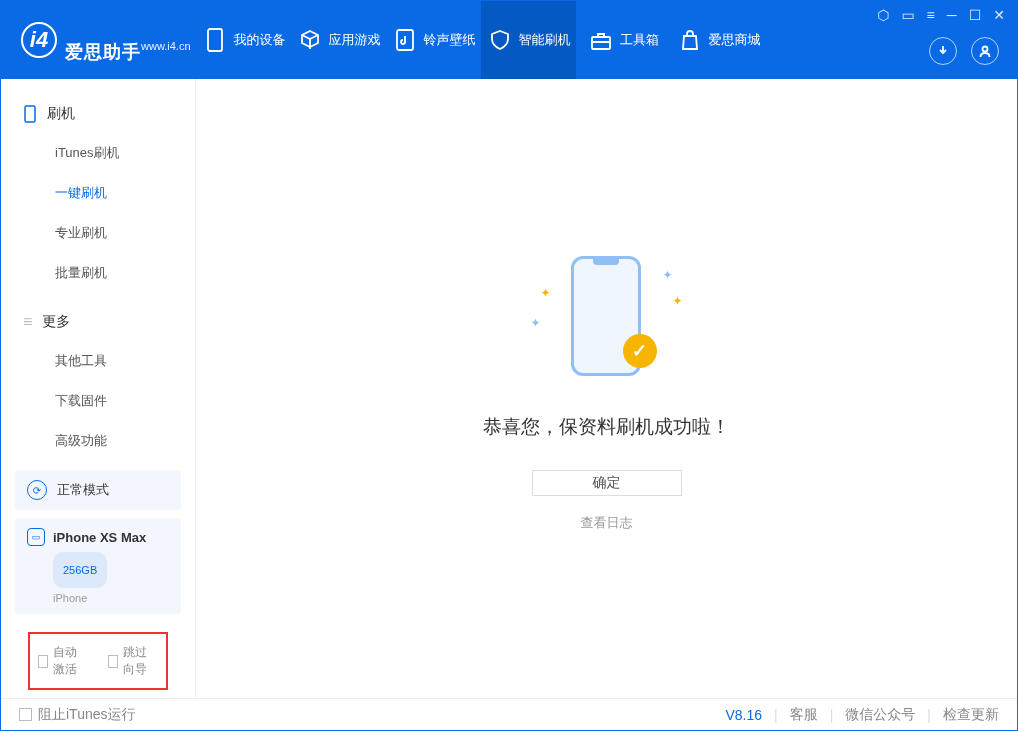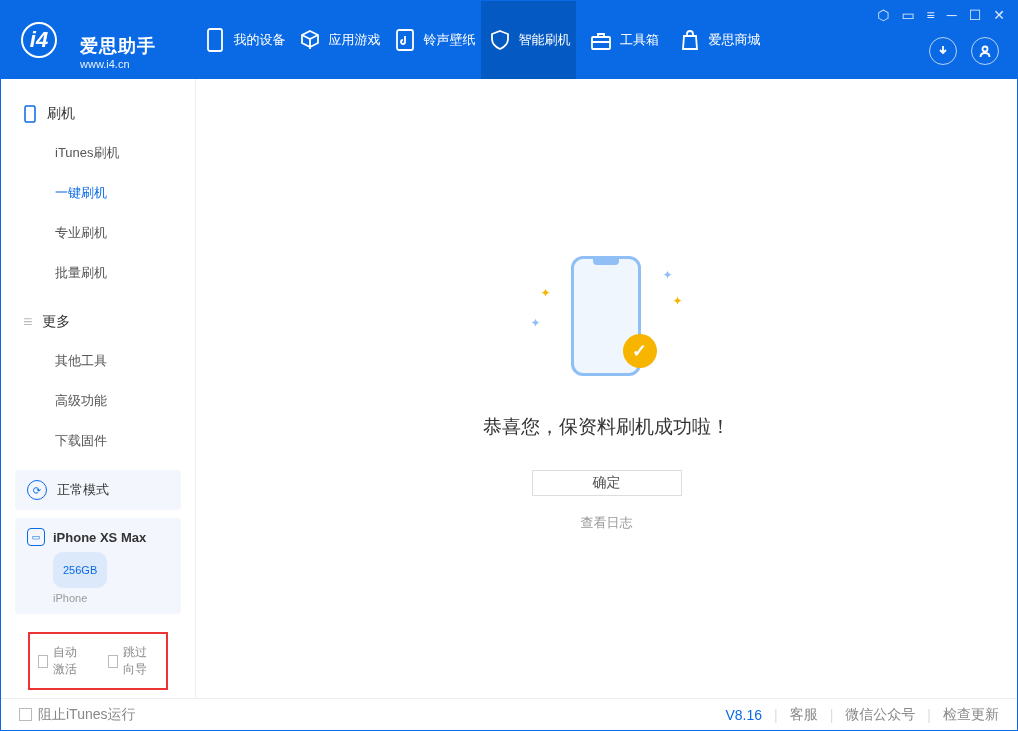--- a/index.html
+++ b/index.html
@@ -1,22 +1,22 @@
 <!DOCTYPE html>
 <html><head>
   <meta charset="utf-8">
   <style>
     * { margin: 0; padding: 0; box-sizing: border-box; font-family: "Microsoft YaHei", Arial, sans-serif; }
     body { width: 1018px; height: 731px; border: 1px solid #0a6ae6; background: #fff; display: flex; flex-direction: column; }
     
     
     .header { height: 78px; background: linear-gradient(to bottom, #0a6ae6, #0a6ae6); display: flex; align-items: stretch; color: #fff; position: relative; }
-    .logo-area { width: 195px; display: flex; align-items: center; padding-left: 20px; gap: 23px; }
+    .logo-area { width: 195px; display: flex; align-items: center; padding-left: 20px; gap: 8px; }
     .logo-icon { width: 36px; height: 36px; border: 2.5px solid #fff; border-radius: 50%; display: flex; align-items: center; justify-content: center; font-size: 22px; font-weight: bold; font-style: italic; }
-    .logo-text { display: flex; flex-direction: column; margin-top: 24px; }
+    .logo-text { display: flex; flex-direction: row; margin-top: 24px; }
     .logo-title { font-size: 18px; font-weight: bold; letter-spacing: 1px; }
     .logo-sub { font-size: 11px; opacity: 0.9; }
     .nav-tabs { display: flex; flex: 1; }
     .nav-tab { width: 95px; display: flex; flex-direction: row; align-items: center; justify-content: center; gap: 6px; cursor: pointer; font-size: 13px; position: relative; }
     .nav-tab.active { background: #0559c3; }
     .nav-icon { width: 26px; height: 26px; display: flex; align-items: center; justify-content: center; }
     .header-right { position: absolute; right: 12px; top: 6px; display: flex; gap: 12px; align-items: center; }
     .header-right span { cursor: pointer; font-size: 14px; opacity: 0.85; }
     .header-right-bottom { position: absolute; right: 18px; bottom: 14px; display: flex; gap: 14px; }
     .circ-btn { width: 28px; height: 28px; border: 1.8px solid rgba(255,255,255,0.7); border-radius: 50%; display: flex; align-items: center; justify-content: center; cursor: pointer; }
@@ -158,22 +158,22 @@
     <div class="side-item">iTunes刷机</div>
     <div class="side-item active">一键刷机</div>
     <div class="side-item">专业刷机</div>
     <div class="side-item">批量刷机</div>
 
     <div class="side-section-title" style="margin-top:10px">
       <span style="color:#bbb;font-size:16px">≡</span>
       <span>更多</span>
     </div>
     <div class="side-item">其他工具</div>
+    <div class="side-item">下载固件</div>
     <div class="side-item">高级功能</div>
-    <div class="side-item">下载固件</div>
 
     <div class="side-spacer"></div>
 
     <div class="mode-box">
       <div class="mode-icon">⟳</div>
       <span>正常模式</span>
     </div>
 
     <div class="device-box">
       <div class="device-row">

